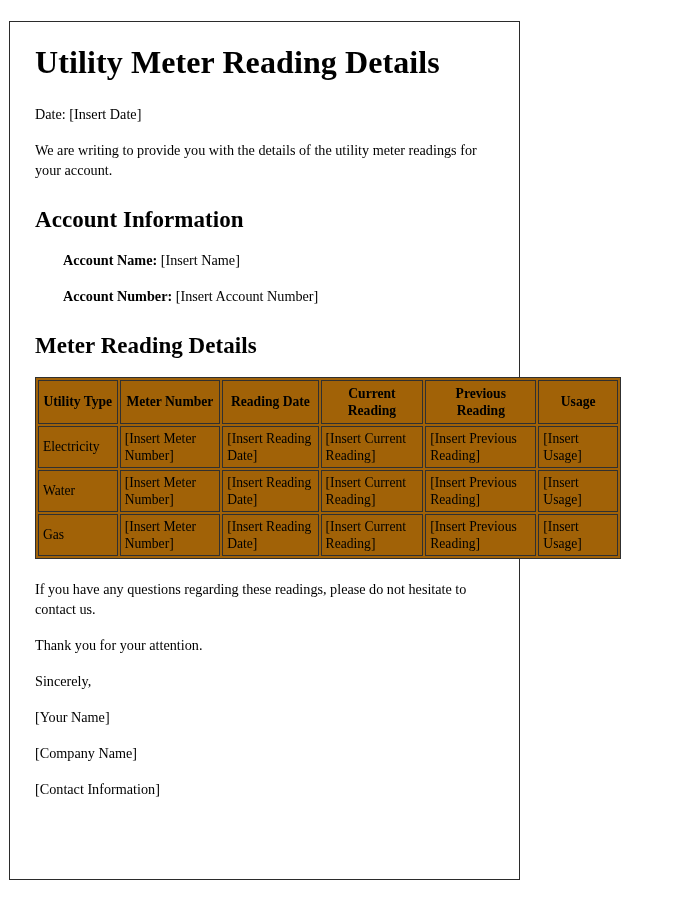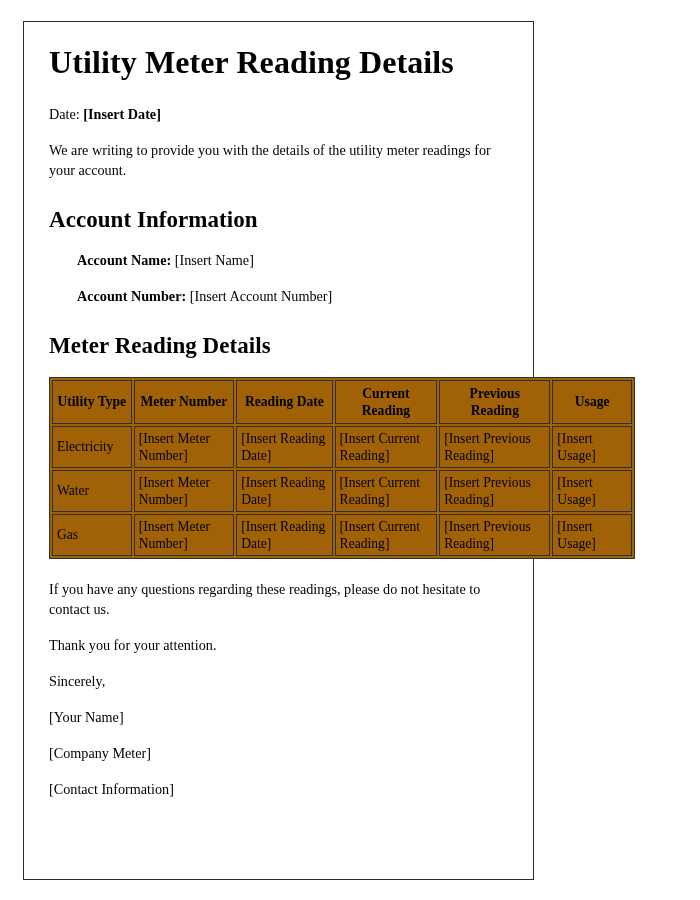--- a/index.html
+++ b/index.html
@@ -13,21 +13,21 @@
     height: 900px;
     overflow: hidden;
     font-family: "Liberation Serif", "DejaVu Serif", serif;
     color: #000000;
     -webkit-font-smoothing: antialiased;
   }
 
   
   .page-frame {
     position: absolute;
-    left: 23px;
+    left: 9px;
     top: 21px;
     width: 511px;
     height: 859px;
     border: 1.6px solid #2b2b2b;
     box-sizing: border-box;
     background: #ffffff;
   }
 
   .page-content {
     position: absolute;
@@ -59,21 +59,21 @@
     line-height: 20px;
     margin: 0 0 18px 0;
     max-width: 540px;
   }
 
   .para.tight {
     margin-bottom: 16px;
   }
 
   .para b, .para strong {
-    font-weight: bold;
+    font-weight: normal;
   }
 
   .field-line {
     font-size: 14.2px;
     line-height: 20px;
     margin: 0 0 16px 0;
   }
 
   .field-label {
     font-weight: bold;
@@ -214,19 +214,19 @@
     <div class="closing-block">
       <p class="para tight">If you have any questions regarding these readings, please do not hesitate to contact us.</p>
 
       <p class="para tight">Thank you for your attention.</p>
 
       <p class="para tight">Sincerely,</p>
 
       <p class="signature-line">[Your Name]</p>
 
 
-      <p class="signature-line">[Company Meter]</p>
+      <p class="signature-line">[Company Name]</p>
 
       <p class="signature-line">[Contact Information]</p>
     </div>
 
   </div>
 </div>
 
 </body></html>

